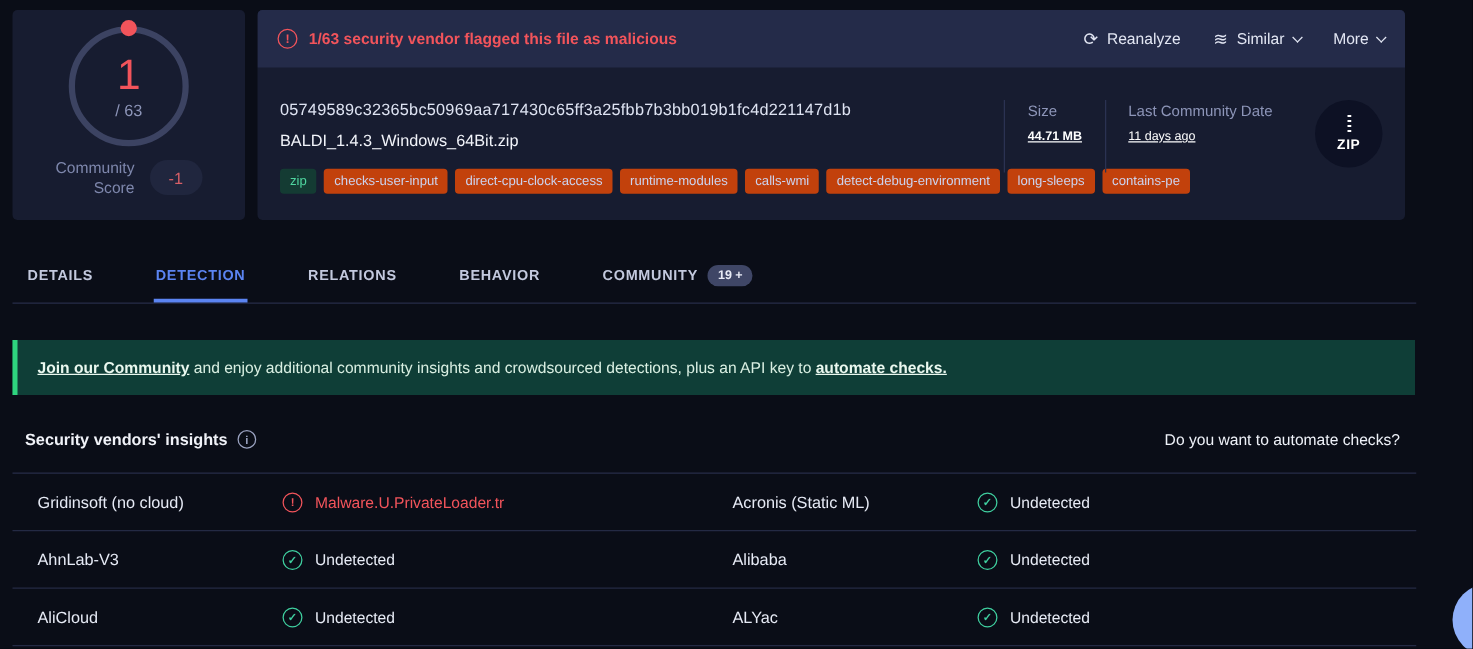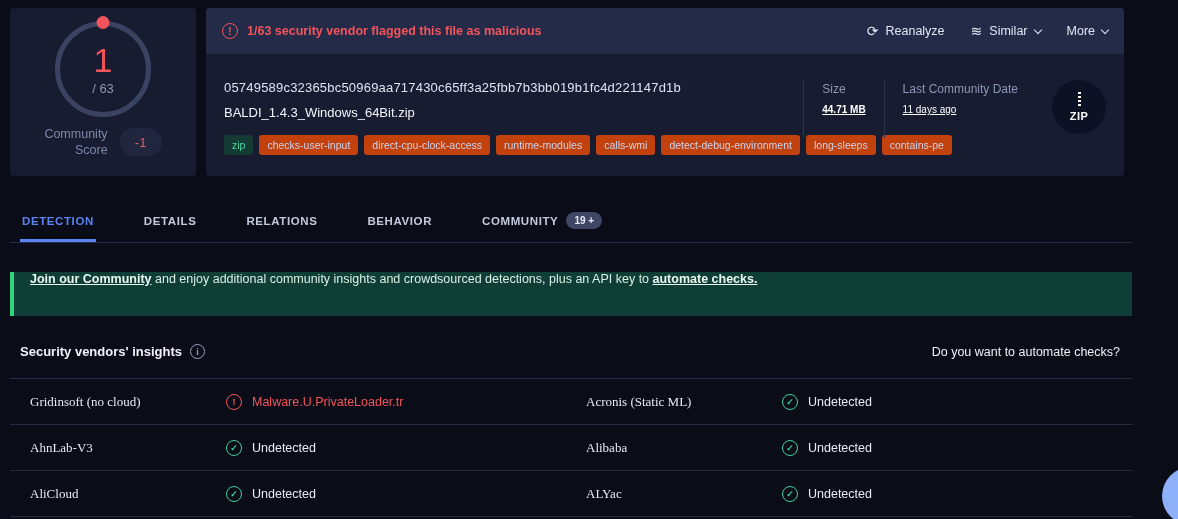--- a/index.html
+++ b/index.html
@@ -56,39 +56,39 @@
   .tabs { position:absolute; left:10px; top:198px; width:1123px; display:flex; gap:46px;
           border-bottom:1px solid #272d49; padding-left:10px; }
   .tab { color:#c3c9de; font-size:11.5px; font-weight:bold; letter-spacing:0.6px;
          padding:14px 2px 13px; cursor:pointer; display:flex; align-items:center; gap:8px; }
   .tab.active { color:#5b84f2; padding-bottom:10px; border-bottom:3px solid #5b84f2; }
   .tab-badge { background:#3f4666; color:#e8ebf6; font-size:10px; font-weight:bold;
                padding:3px 8px; border-radius:10px; letter-spacing:0; }
 
   
   .banner { position:absolute; left:10px; top:272px; width:1122px; height:44px;
-            background:#0f3e37; border-left:4px solid #2ed47e; display:flex; align-items:flex-start;
+            background:#0f3e37; border-left:4px solid #2ed47e; display:flex; align-items:center;
             padding:0 16px; color:#d9efe2; font-size:12.5px; }
   .banner a, .banner .blink { color:#eaf8ef; font-weight:bold; text-decoration:underline; cursor:pointer; }
   .banner .bmid { white-space:pre-wrap; }
 
   
   .section-head { position:absolute; left:20px; top:344px; width:1113px; display:flex;
                   justify-content:space-between; align-items:center; padding-right:13px; }
   .section-title { display:flex; align-items:center; gap:8px; color:#f0f2f8; font-size:13px; font-weight:bold; }
   .info-icon { width:15px; height:15px; border:1.2px solid #9aa2c0; border-radius:50%; color:#9aa2c0;
                display:inline-flex; align-items:center; justify-content:center; font-size:9px;
                font-weight:bold; font-style:normal; cursor:pointer; }
   .automate-link { color:#eef1f8; font-size:12.5px; cursor:pointer;text-align:center; }
 
   
   .vtable { position:absolute; left:10px; top:378px; width:1123px; border-top:1px solid #272d49; }
   .vrow { display:grid; grid-template-columns:196px 360px 196px 1fr; align-items:center;
           height:46px; padding-left:20px; border-bottom:1px solid #242a44; }
-  .vendor { color:#e6eaf5; font-size:13px;font-family:Liberation Serif, serif; }
+  .vendor { color:#e6eaf5; font-size:13px; }
   .status { display:flex; align-items:center; gap:10px; font-size:12.5px; color:#e7ebf5; }
   .status .circle-icon { font-size:9px; }
   .status.undetected .circle-icon { color:#3fcf9f; }
   .status.malicious { color:#f2545b; }
   .status.malicious .circle-icon { color:#f2545b; }
 
   
   .fab { position:absolute; right:-42px; bottom:-6px; width:58px; height:58px; border-radius:50%;
          background:#8fb0fa; cursor:pointer; }
 </style>
@@ -164,25 +164,25 @@
           <div class="zip-badge">
             <div class="zip-teeth"></div>
             <div class="zip-label">ZIP</div>
           </div>
         </div>
       </div>
     </div>
   </div>
 
   <div class="tabs">
+    <div class="tab">
+      <span>DETAILS</span>
+    </div>
     <div class="tab active">
       <span>DETECTION</span>
-    </div>
-    <div class="tab">
-      <span>DETAILS</span>
     </div>
     <div class="tab">
       <span>RELATIONS</span>
     </div>
     <div class="tab">
       <span>BEHAVIOR</span>
     </div>
     <div class="tab">
       <span>COMMUNITY</span>
       <span class="tab-badge">19 +</span>

